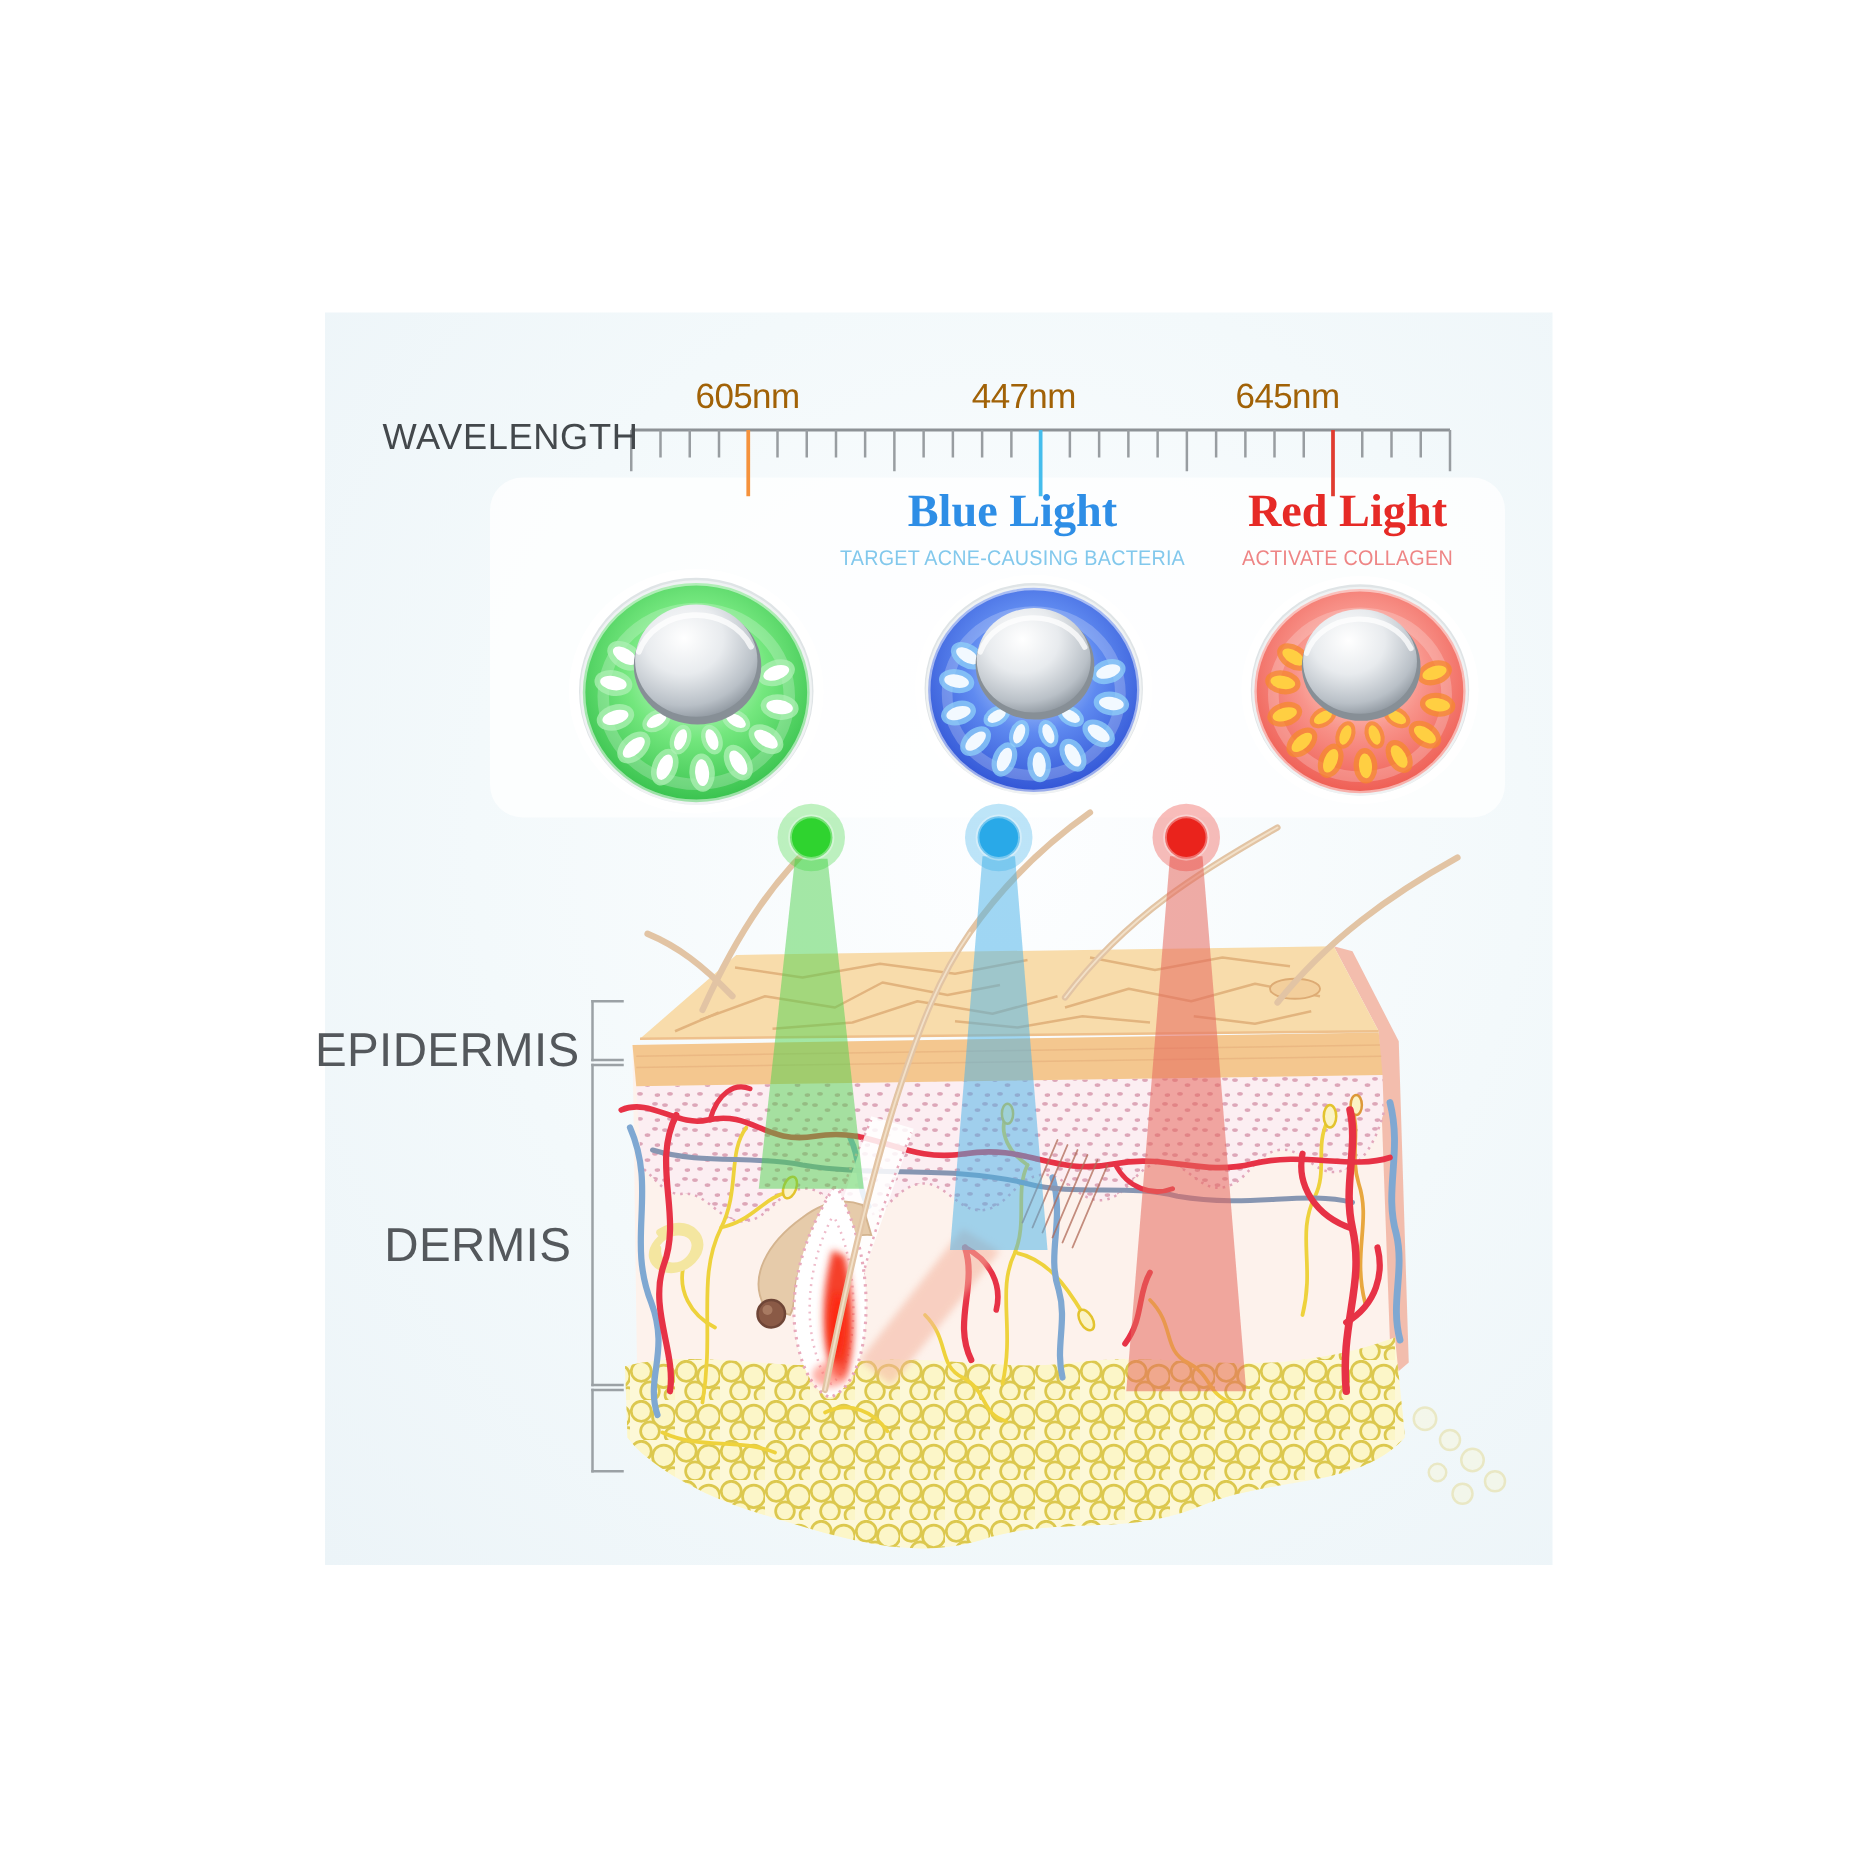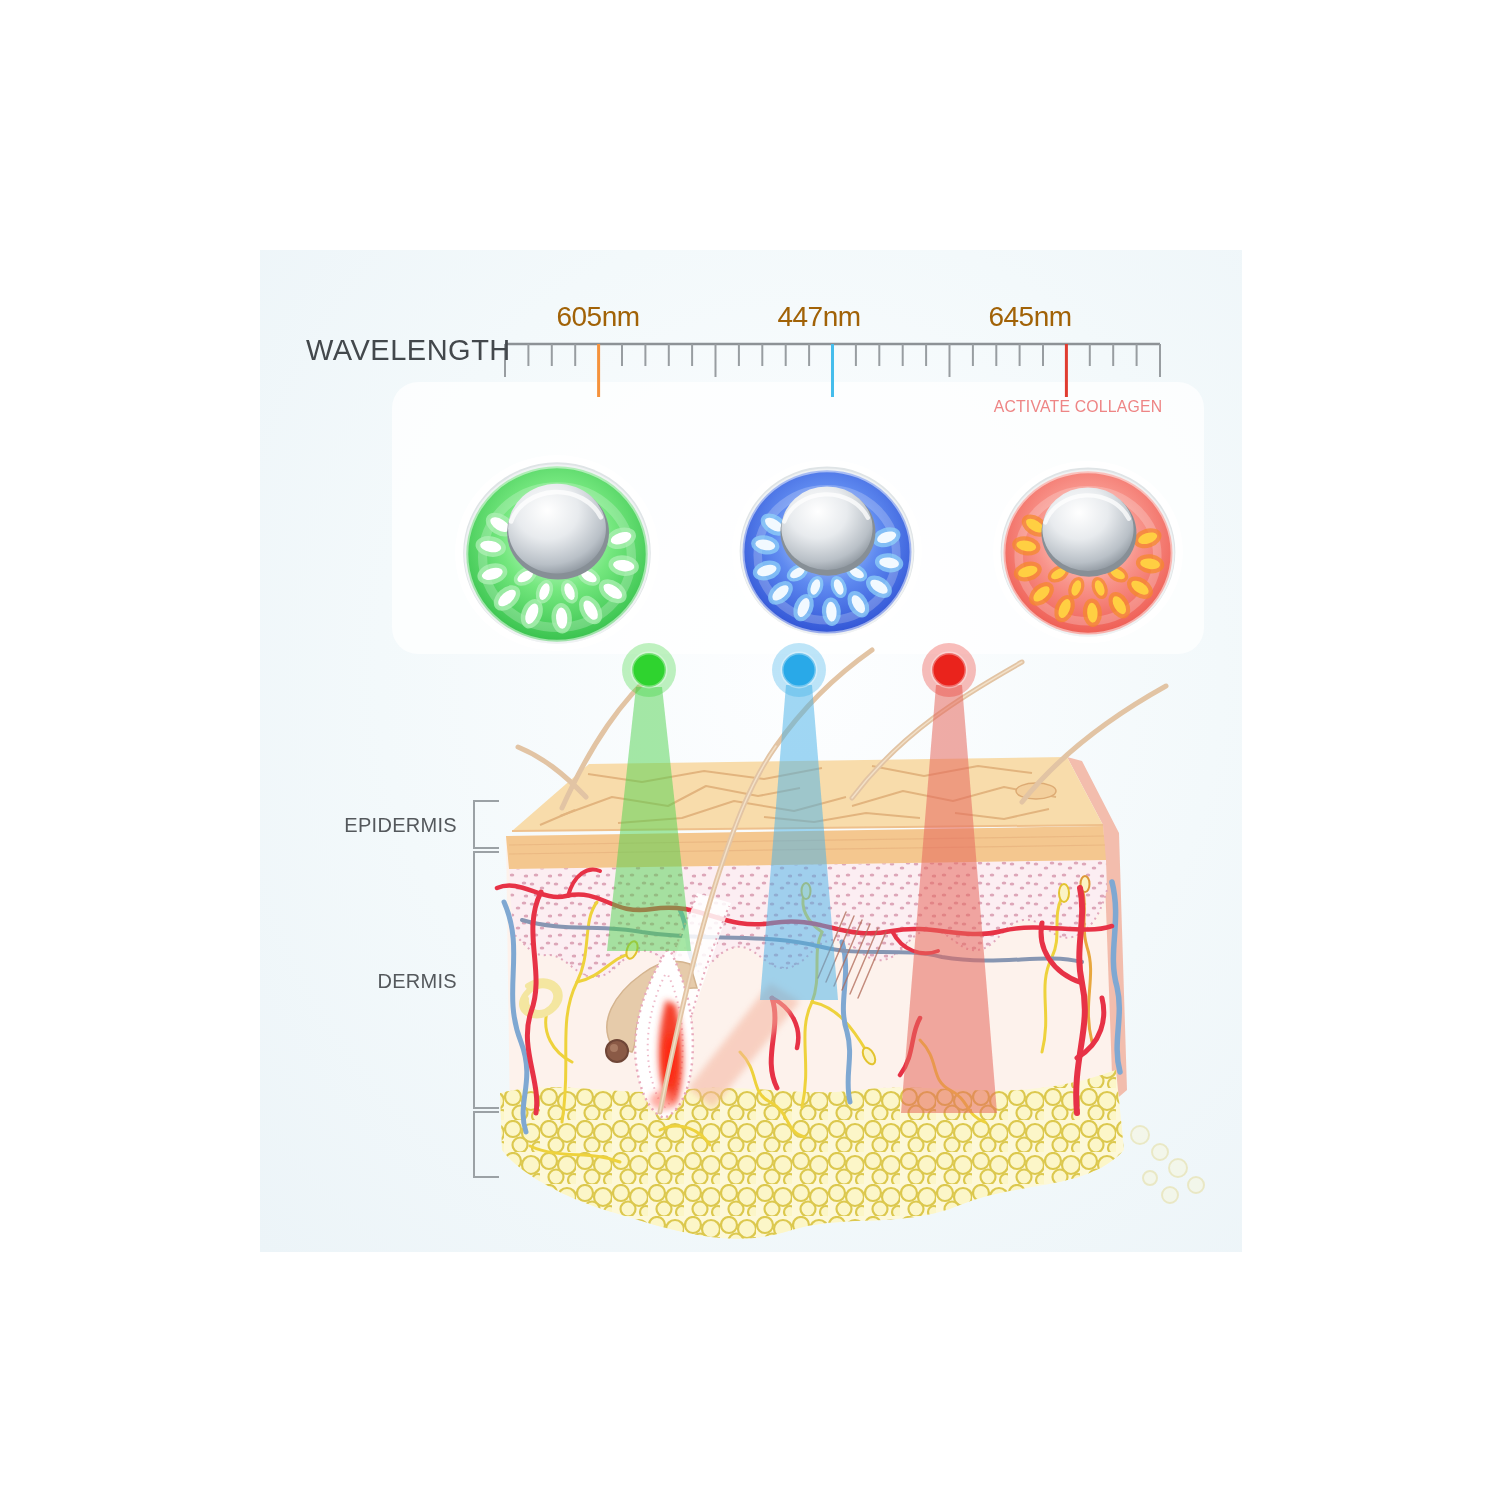--- a/index.html
+++ b/index.html
@@ -13,22 +13,22 @@
   #scene{left:0;top:0;width:1500px;height:1500px;pointer-events:none;}
   #wavelength-label{left:306px;top:334px;width:170px;font-size:29px;color:#43484c;
                     letter-spacing:.5px;}
   .nm-label{top:301px;width:140px;text-align:center;font-size:28px;color:#a16207;
             letter-spacing:-.5px;}
   .light-col{top:390px;width:340px;text-align:center;}
   .light-title{font-family:"Liberation Serif",serif;font-weight:700;font-size:37px;
                line-height:40px;}
   .light-subtitle{margin-top:7px;font-size:17px;letter-spacing:.2px;transform:scaleX(.93);}
   .device{position:absolute;}
-  .layer-label{left:252px;width:205px;text-align:right;font-size:20px;color:#54585c;
-               letter-spacing:.3px;line-height:32px;}
+  .layer-label{left:252px;width:205px;text-align:right;font-size:38px;color:#54585c;
+               letter-spacing:.3px;line-height:32px;margin-top:16px;}
   .bracket{left:473px;width:24px;border-left:2.5px solid #9ba1a5;border-top:2.5px solid #9ba1a5;
            border-bottom:2.5px solid #9ba1a5;}
 </style>
 </head>
 <body>
 
 <div id="canvas">
 
   <div id="panel" class="abs"></div>
   <div id="white-strip" class="abs"></div>
@@ -223,21 +223,26 @@
         <circle cx="949" cy="670" r="27" fill="#ea231c" opacity="0.3"></circle>
         <circle cx="949" cy="670" r="17" fill="#ea231c" stroke="#ffffff" stroke-opacity="0.35" stroke-width="3"></circle>
       </g>
     </svg>
 
   <div id="wavelength-label" class="abs">WAVELENGTH</div>
   <div class="abs nm-label" style="left:528px;">605nm</div>
   <div class="abs nm-label" style="left:749px;">447nm</div>
   <div class="abs nm-label" style="left:960px;">645nm</div>
 
+  <div class="abs light-col" style="left:640px;">
+    <div class="light-title" style="color: rgb(46, 142, 230);">Blue Light</div>
+    <div class="light-subtitle" style="color: rgb(130, 200, 236);">TARGET ACNE-CAUSING BACTERIA</div>
+  </div>
   <div class="abs light-col" style="left:908px;">
+    <div class="light-title" style="color: rgb(230, 42, 38);">Red Light</div>
     <div class="light-subtitle" style="color: rgb(238, 133, 133);">ACTIVATE COLLAGEN</div>
   </div>
 
   <div class="device" id="dev0" style="left: 453px; top: 452px;"><svg width="208" height="202" viewBox="-102 -99 204 198">
       <defs>
         <radialGradient id="dg0" cx="50%" cy="40%" r="62%">
           <stop offset="0%" stop-color="#e2fce6"></stop>
           <stop offset="50%" stop-color="#74e77e"></stop>
           <stop offset="100%" stop-color="#35c04b"></stop>
         </radialGradient>

